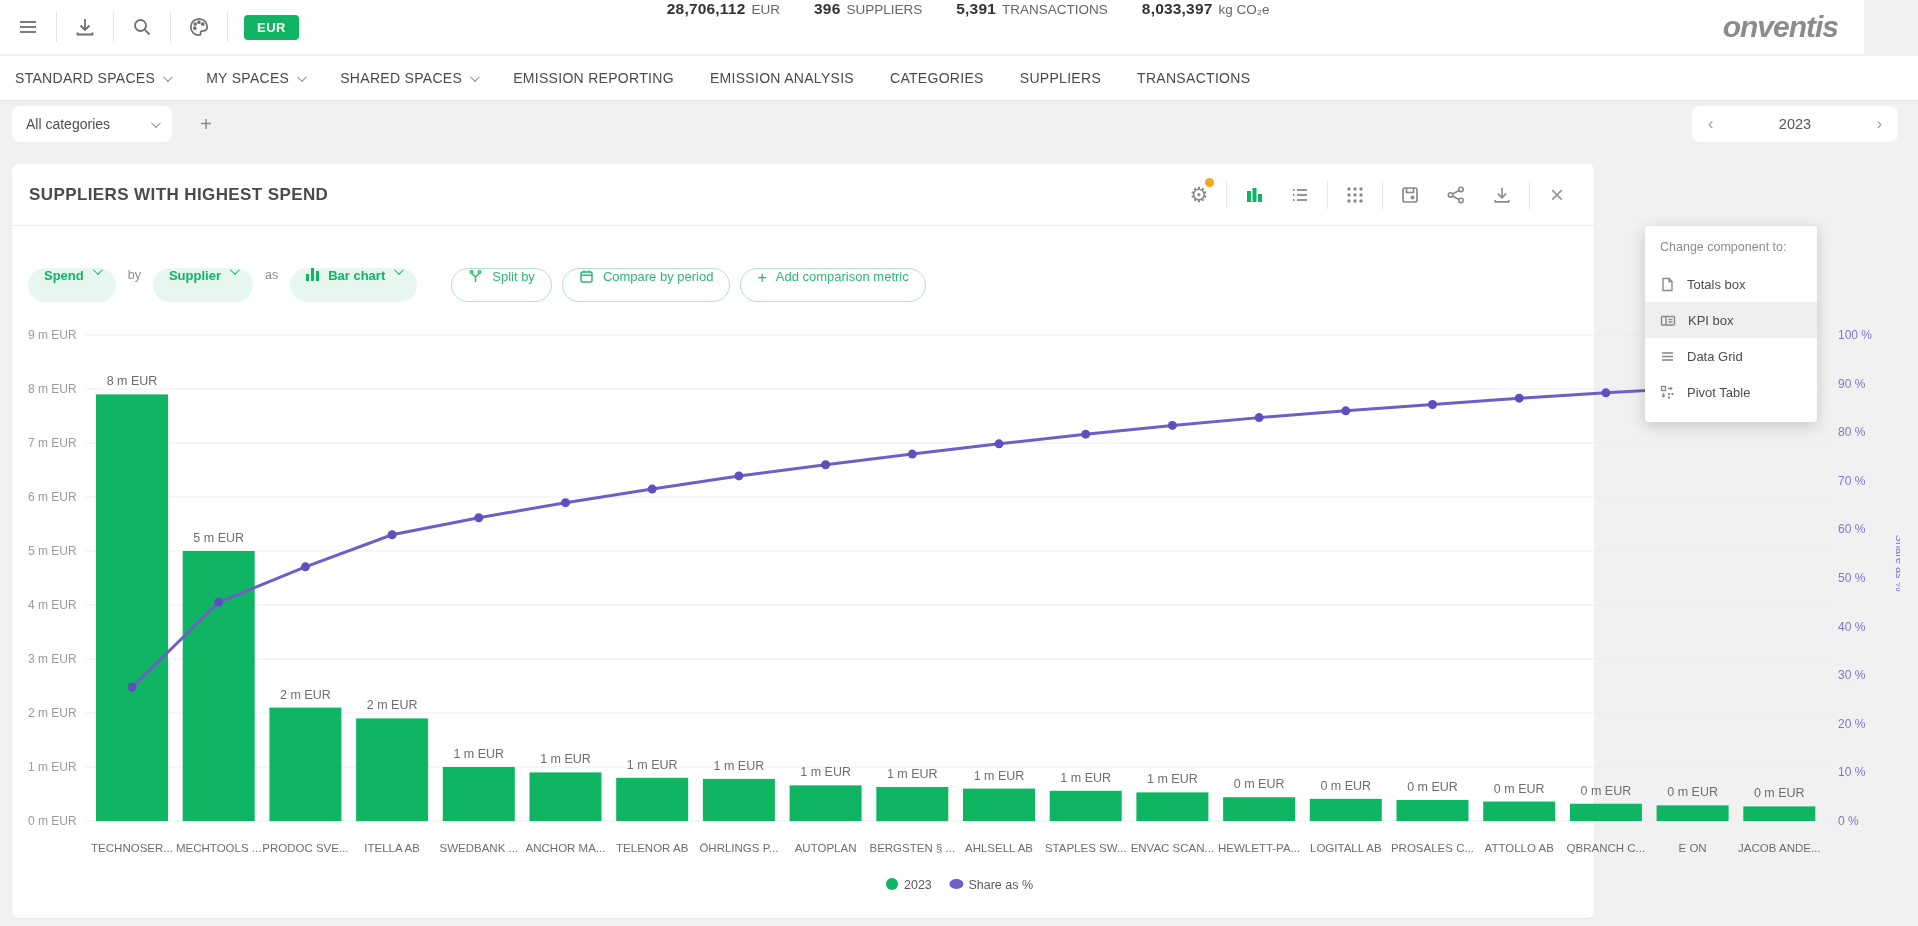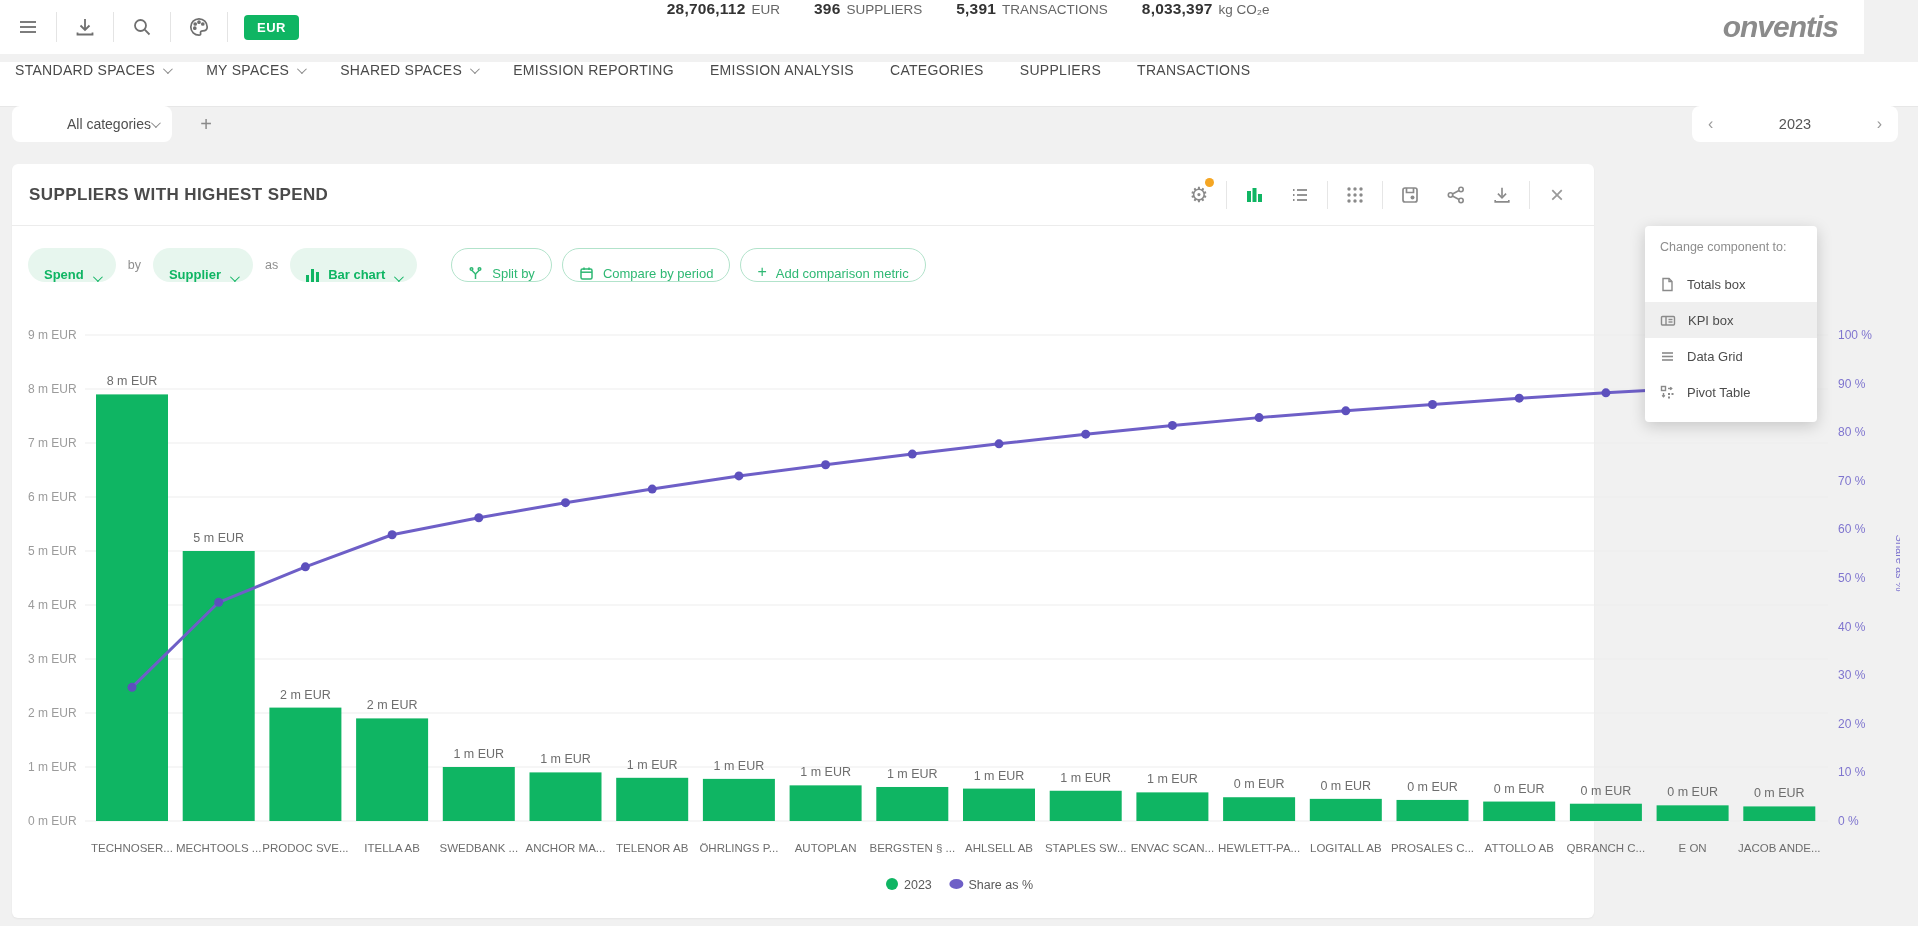--- a/index.html
+++ b/index.html
@@ -14,32 +14,32 @@
   .cur-badge { margin-left:16px; background:#0fb563; color:#fff; font-weight:bold; font-size:13px;
                padding:5px 13px; border-radius:4px; letter-spacing:.5px; }
   .stats { position:absolute; left:50%; top:0; transform:translateX(-44%); height:54px;
            display:flex; align-items:flex-start; gap:34px; white-space:nowrap; }
   .stat { font-size:13.5px; color:#666; }
   .stat b { font-size:15.5px; color:#333; margin-right:6px; letter-spacing:.2px; }
   .logo { position:absolute; right:26px; top:10px; font-size:30px; font-weight:bold; font-style:italic;
           color:#8b8b8b; letter-spacing:-1px; }
 
   
-  .nav { position:absolute; left:0; top:62px; width:1918px; height:45px; background:#fff;
-         border-bottom:1px solid #e7e7e7; display:flex; align-items:flex-start; padding-left:15px; gap:36px; }
+  .nav { position:absolute; left:0; top:56px; width:1918px; height:45px; background:#fff;
+         border-bottom:1px solid #e7e7e7; display:flex; align-items:center; padding-left:15px; gap:36px; }
   .nav-item { font-size:14px; color:#4a4a4a; letter-spacing:.3px; display:flex; align-items:center; gap:8px;
               cursor:pointer; white-space:nowrap; }
 
   .chev { display:inline-block; width:7px; height:7px; border-right:1.6px solid #8a8a8a;
           border-bottom:1.6px solid #8a8a8a; transform:rotate(45deg) translateY(-2px); }
   .chev.green { border-color:#0fb563; }
 
   
   .cat-pill { position:absolute; left:12px; top:106px; width:160px; height:36px; background:#fff;
-              border-radius:8px; display:flex; align-items:center; justify-content:flex-end;
+              border-radius:8px; display:flex; align-items:center; justify-content:space-between;
               padding:0 14px; font-size:14px; color:#4f4f4f; cursor:pointer; }
   .add-cat { position:absolute; left:188px; top:106px; width:36px; height:36px; display:flex;
              align-items:center; justify-content:center; font-size:20px; color:#8a8a8a; cursor:pointer; }
   .year-pill { position:absolute; left:1692px; top:106px; width:206px; height:36px; background:#fff;
                border-radius:8px; display:flex; align-items:center; justify-content:space-between;
                padding:0 16px; font-size:14.5px; color:#555; }
   .year-pill .arrow { cursor:pointer; color:#9a9a9a; font-size:16px; }
 
   
   .panel { position:absolute; left:12px; top:164px; width:1582px; height:754px; background:#fff;
@@ -51,22 +51,22 @@
   .tb-btn { width:46px; height:62px; display:flex; align-items:center; justify-content:center;
             cursor:pointer; position:relative; color:#8a8a8a; }
   .tb-sep { width:1px; height:28px; background:#e6e6e6; margin:0 4px; }
   .gear-glyph { font-size:21px; color:#8a8a8a; }
   .notif-dot { position:absolute; top:14px; right:8px; width:9px; height:9px; border-radius:50%;
                background:#f5a623; }
   .close-glyph { font-size:24px; color:#9a9a9a; }
 
   
   .controls { position:absolute; left:16px; top:84px; display:flex; align-items:center; gap:10px; z-index:2; }
-  .pill { height:34px; border-radius:17px; display:flex; align-items:flex-end; gap:9px;
-          padding:0 16px; font-size:13px; font-weight:bold; cursor:pointer; white-space:nowrap; }
+  .pill { height:34px; border-radius:17px; display:flex; align-items:flex-start; gap:9px;
+          padding:0 16px; font-size:13px; font-weight:bold; cursor:pointer; white-space:nowrap;margin-top:20px; }
   .pill.solid { background:#e7f6ee; color:#0fb563; }
   .pill.outline { background:#fff; border:1px solid #b2e3cb; color:#2eb873; font-weight:normal; }
   .joiner { font-size:12.5px; color:#8f8f8f; margin:0 2px; }
   .gap20 { width:14px; }
   .mini-bars { display:flex; align-items:flex-end; gap:2px; height:13px; }
   .mini-bars i { display:block; width:3px; background:#0fb563; }
 
   
   .menu { position:absolute; left:1633px; top:62px; width:172px; background:#fff; border-radius:4px;
           box-shadow:0 4px 16px rgba(0,0,0,.18); z-index:10; padding-bottom:12px; }

